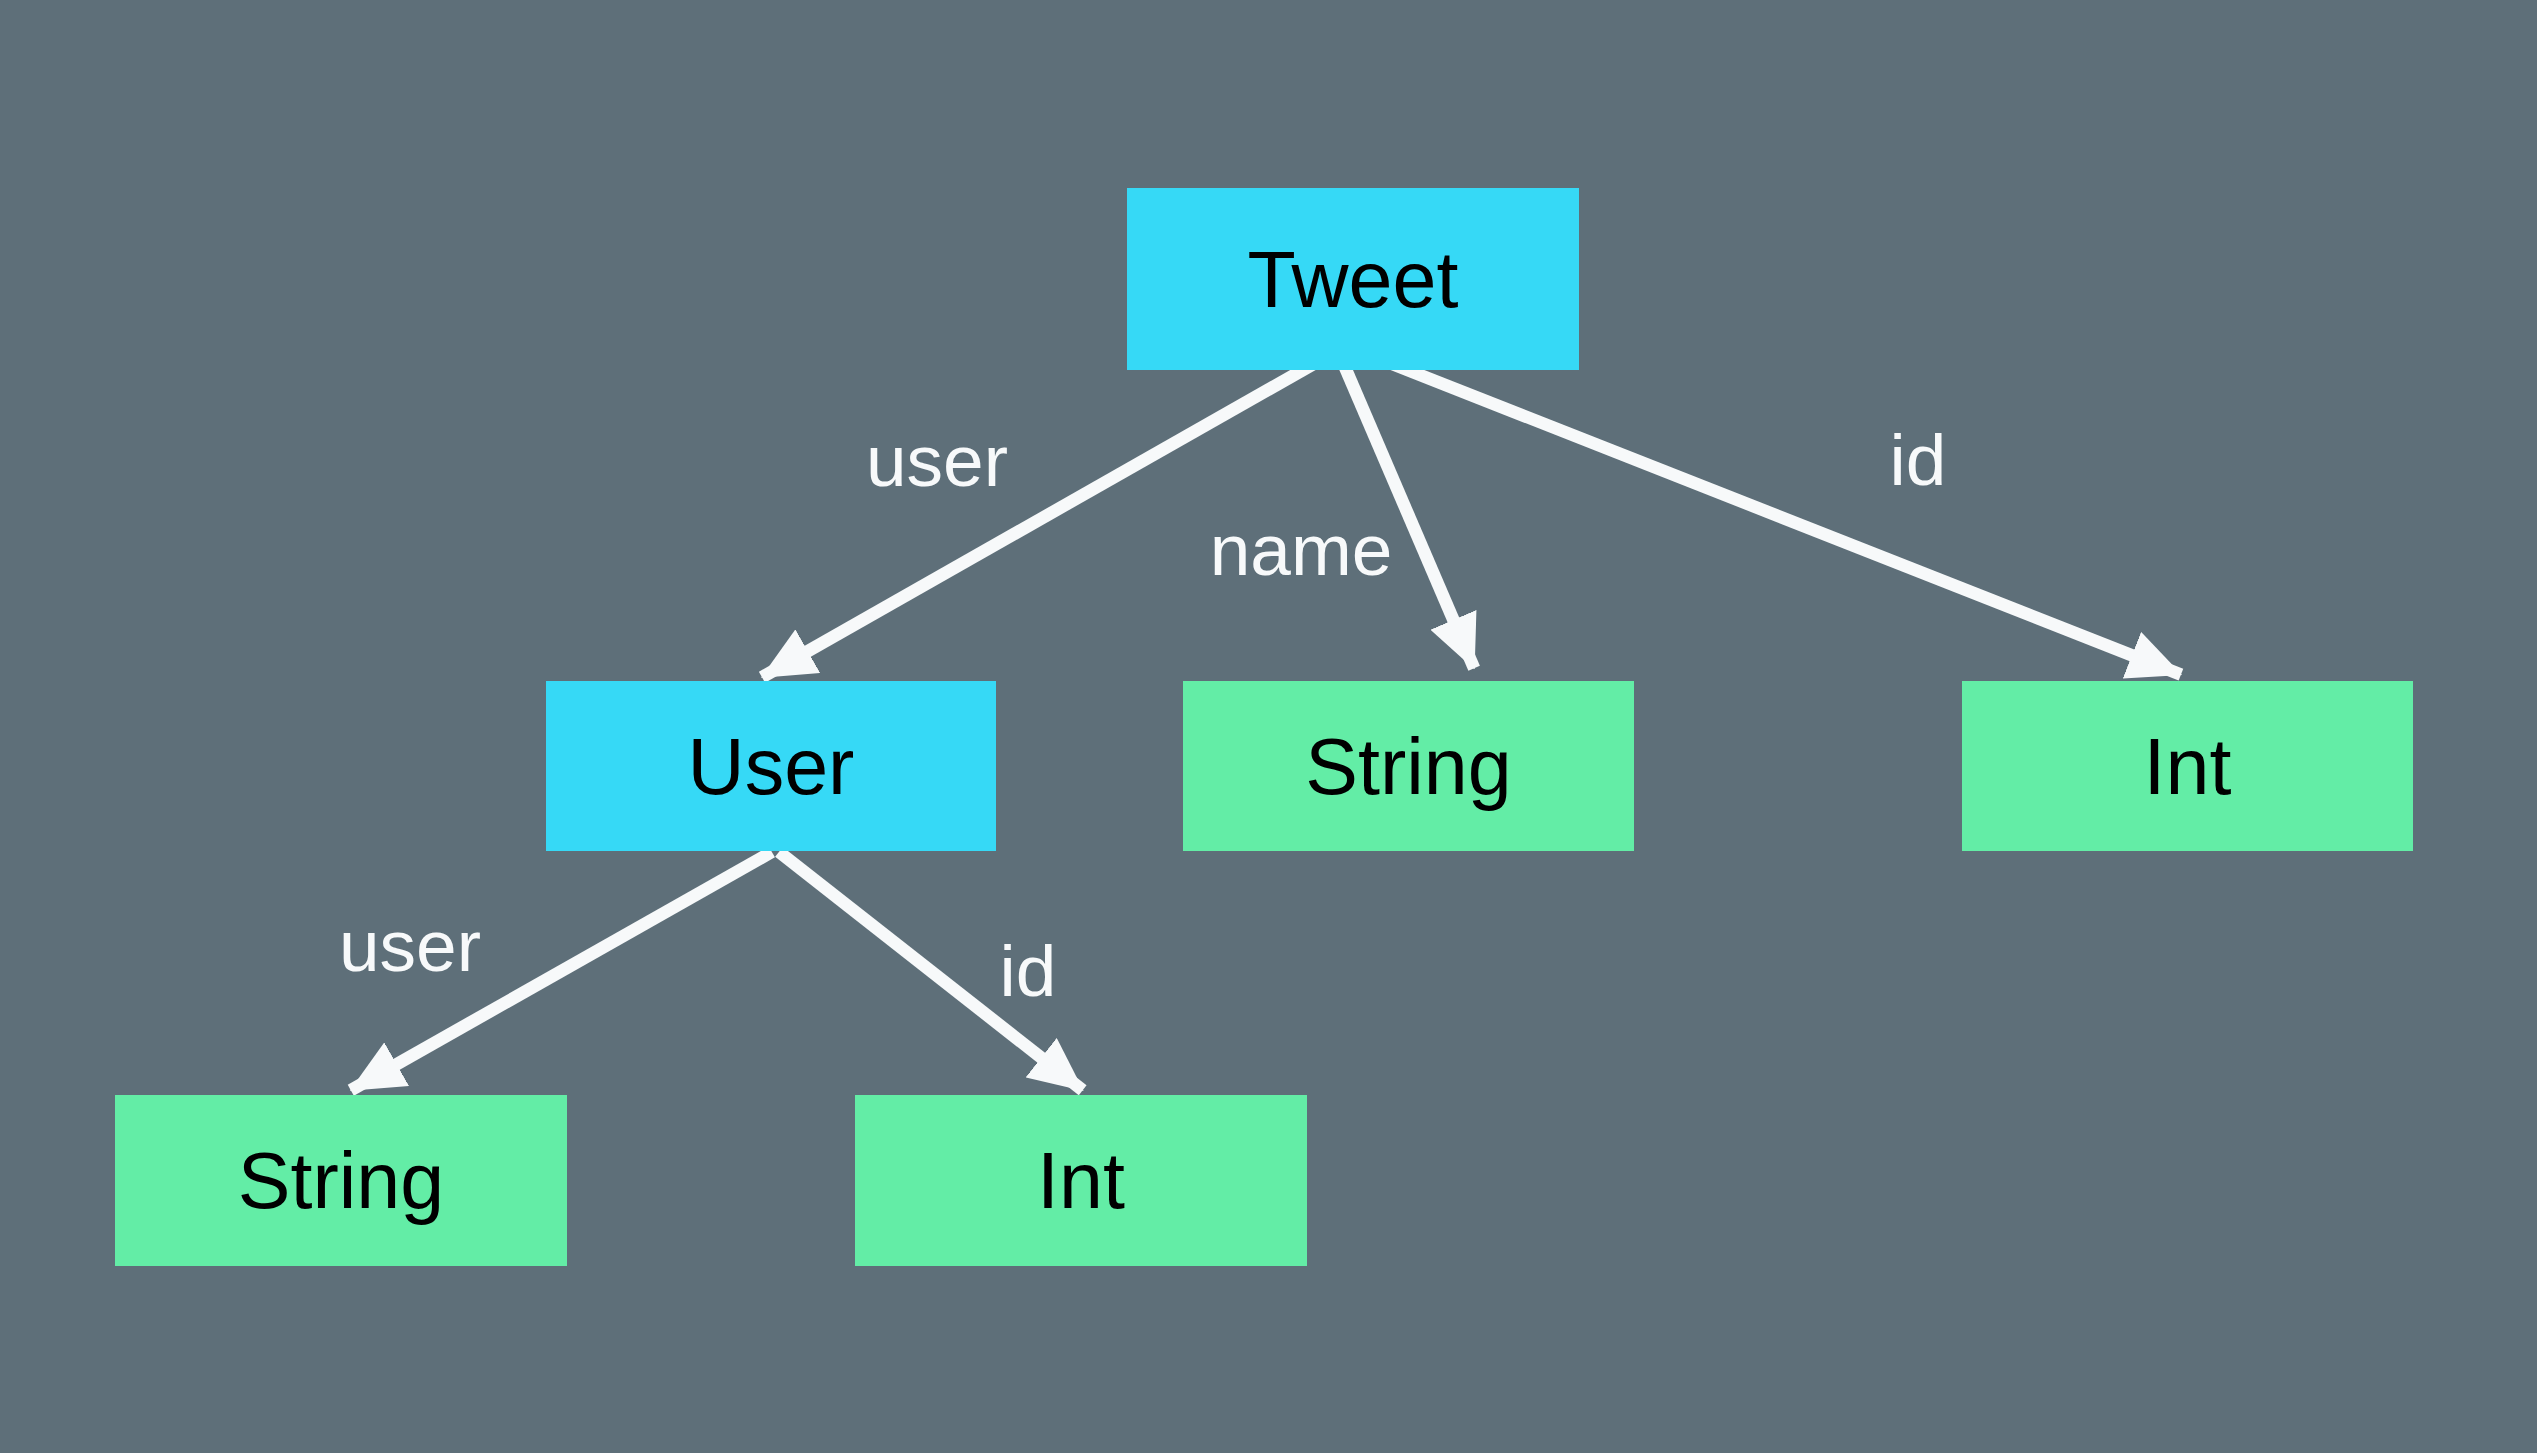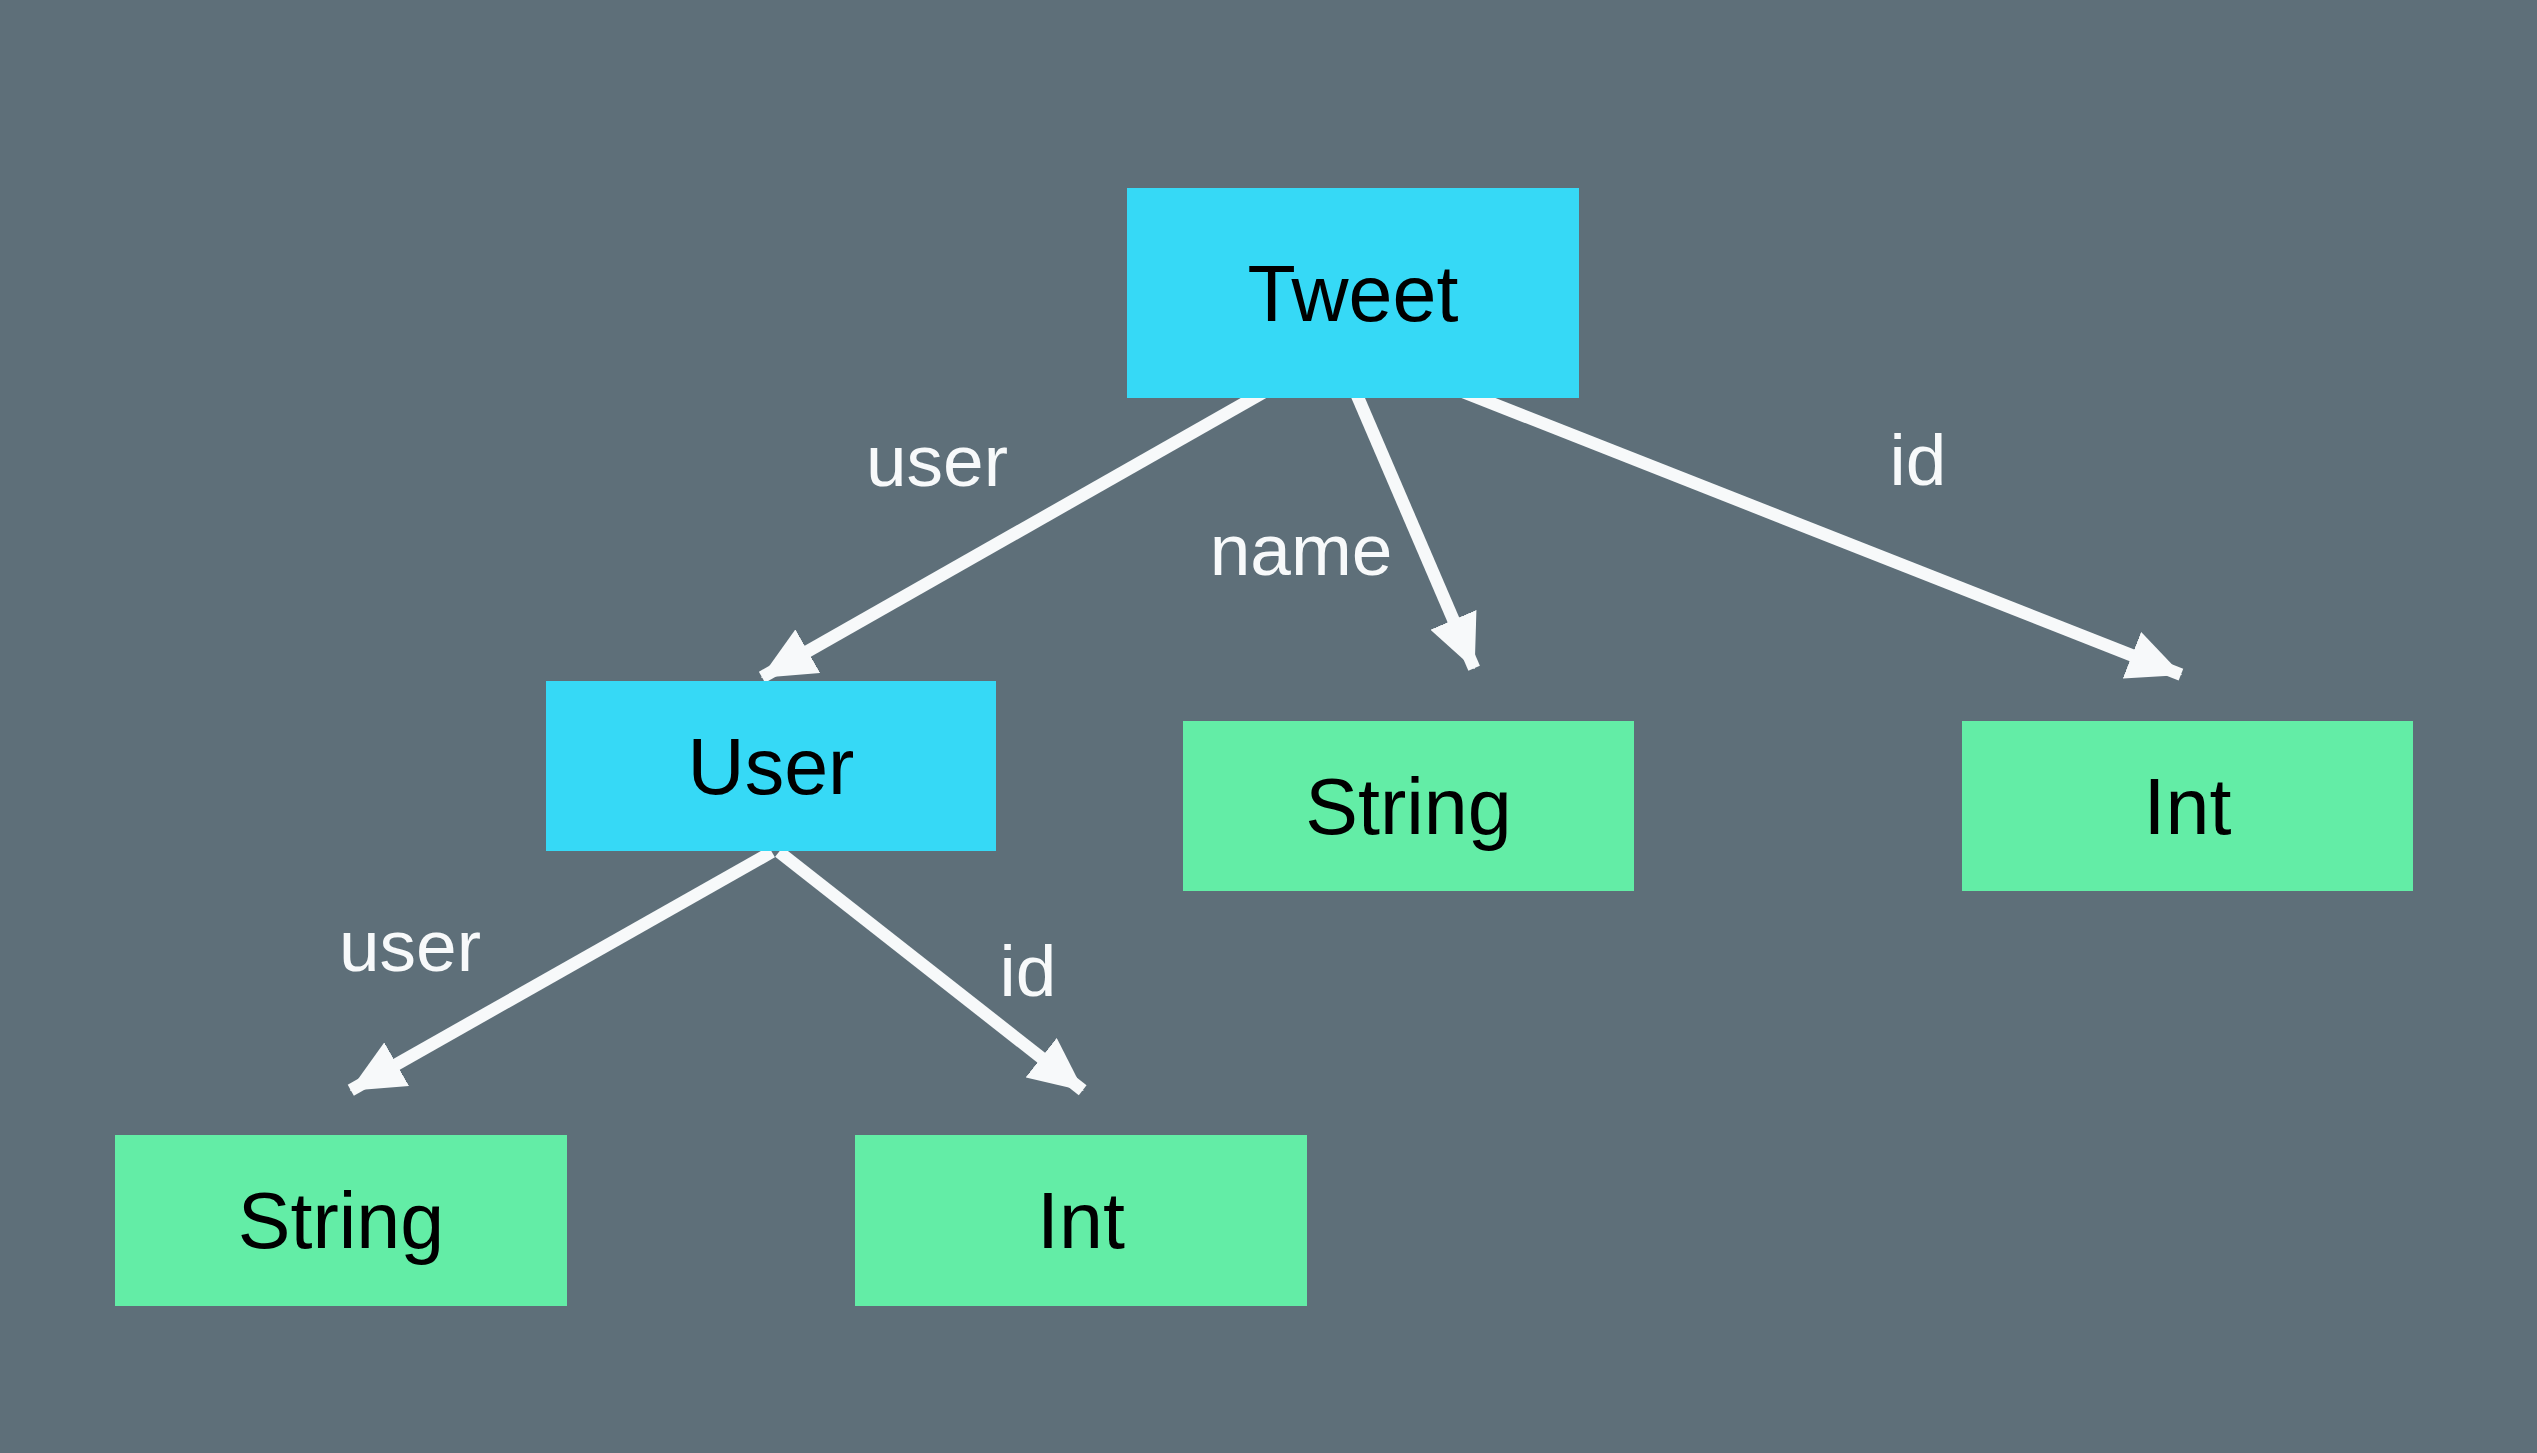--- a/index.html
+++ b/index.html
@@ -36,21 +36,20 @@
     font-size: 79px;
     line-height: 1;
     color: var(--node-text, #000);
     white-space: nowrap;
   }
   .node.type-node {
     background: var(--type-fill, #36D9F6);
   }
   .node.primitive-node {
     background: var(--primitive-fill, #63EDA6);
-    margin-top: 40px;
   }
   .edge-label {
     position: absolute;
     transform: translate(-50%, -50%);
     font-size: 73px;
     line-height: 1;
     color: var(--label-text, #F7F9FA);
     white-space: nowrap;
   }
 </style>
@@ -65,21 +64,21 @@
         <polygon class="arrowhead" points="0,0 4.3,2 0,4"></polygon>
       </marker>
     </defs>
     <line class="edge" x1="1475" y1="401" x2="850" y2="756" marker-end="url(#arrow)"></line>
     <line class="edge" x1="1497" y1="401" x2="1645" y2="746" marker-end="url(#arrow)"></line>
     <line class="edge" x1="1540" y1="401" x2="2434" y2="753" marker-end="url(#arrow)"></line>
     <line class="edge" x1="861" y1="951" x2="391" y2="1217" marker-end="url(#arrow)"></line>
     <line class="edge" x1="869" y1="951" x2="1208" y2="1217" marker-end="url(#arrow)"></line>
   </svg>
 
-  <div class="node type-node" style="left:1127px; top:188px; width:452px; height:210px;">Tweet</div>
+  <div class="node type-node" style="left:1127px; top:188px; width:452px; height:182px;">Tweet</div>
 
   <div class="node type-node" style="left:546px; top:681px; width:450px; height:170px;">User</div>
 
   <div class="node primitive-node" style="left:1183px; top:681px; width:451px; height:170px;">String</div>
 
   <div class="node primitive-node" style="left:1962px; top:681px; width:451px; height:170px;">Int</div>
 
   <div class="node primitive-node" style="left:115px; top:1095px; width:452px; height:171px;">String</div>
 
   <div class="node primitive-node" style="left:855px; top:1095px; width:452px; height:171px;">Int</div>

